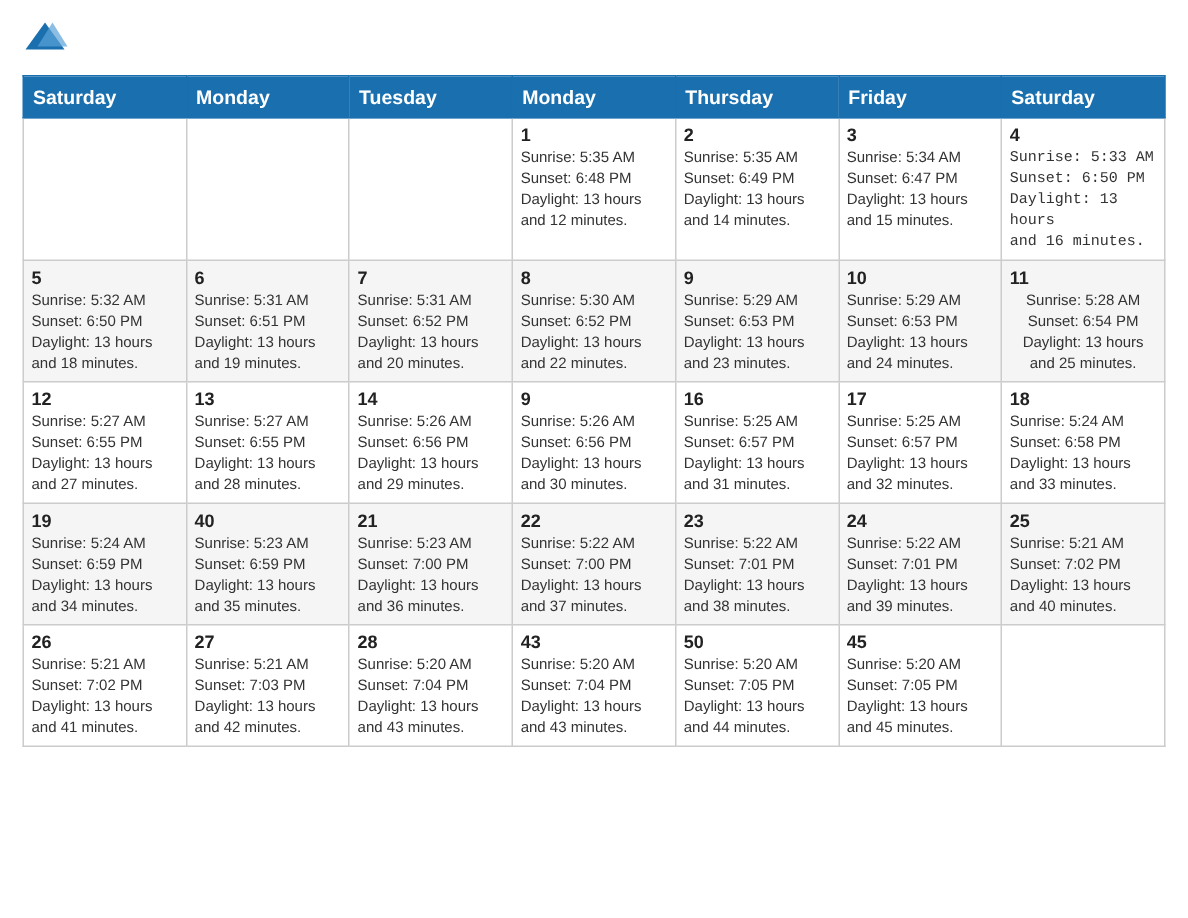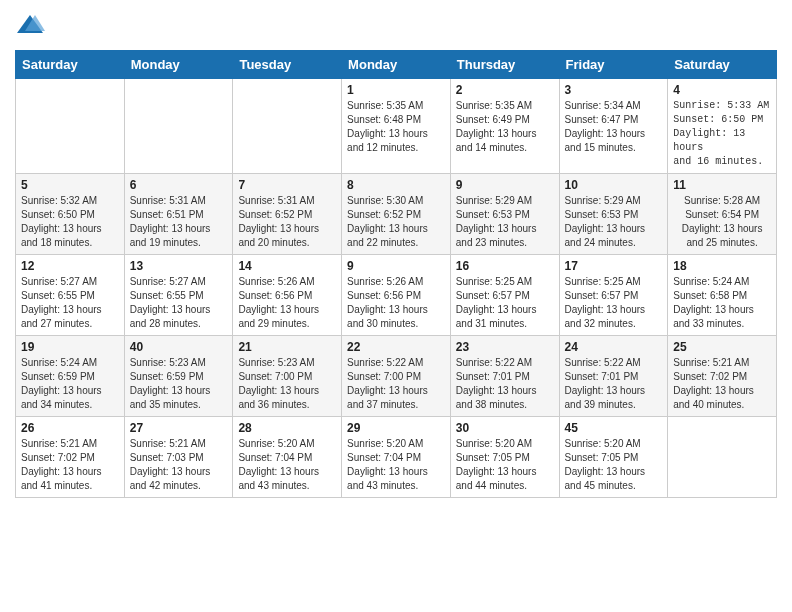--- a/index.html
+++ b/index.html
@@ -315,28 +315,28 @@
 and 42 minutes.</div>
         </td>
         <td>
           <div class="day-number">28</div>
           <div class="day-info" style="white-space: pre-line;">Sunrise: 5:20 AM
 Sunset: 7:04 PM
 Daylight: 13 hours
 and 43 minutes.</div>
         </td>
         <td>
-          <div class="day-number">29</div>
+          <div class="day-number">43</div>
           <div class="day-info" style="white-space: pre-line;">Sunrise: 5:20 AM
 Sunset: 7:04 PM
 Daylight: 13 hours
 and 43 minutes.</div>
         </td>
         <td>
-          <div class="day-number">30</div>
+          <div class="day-number">50</div>
           <div class="day-info" style="white-space: pre-line;">Sunrise: 5:20 AM
 Sunset: 7:05 PM
 Daylight: 13 hours
 and 44 minutes.</div>
         </td>
         <td>
           <div class="day-number">45</div>
           <div class="day-info" style="white-space: pre-line;">Sunrise: 5:20 AM
 Sunset: 7:05 PM
 Daylight: 13 hours

